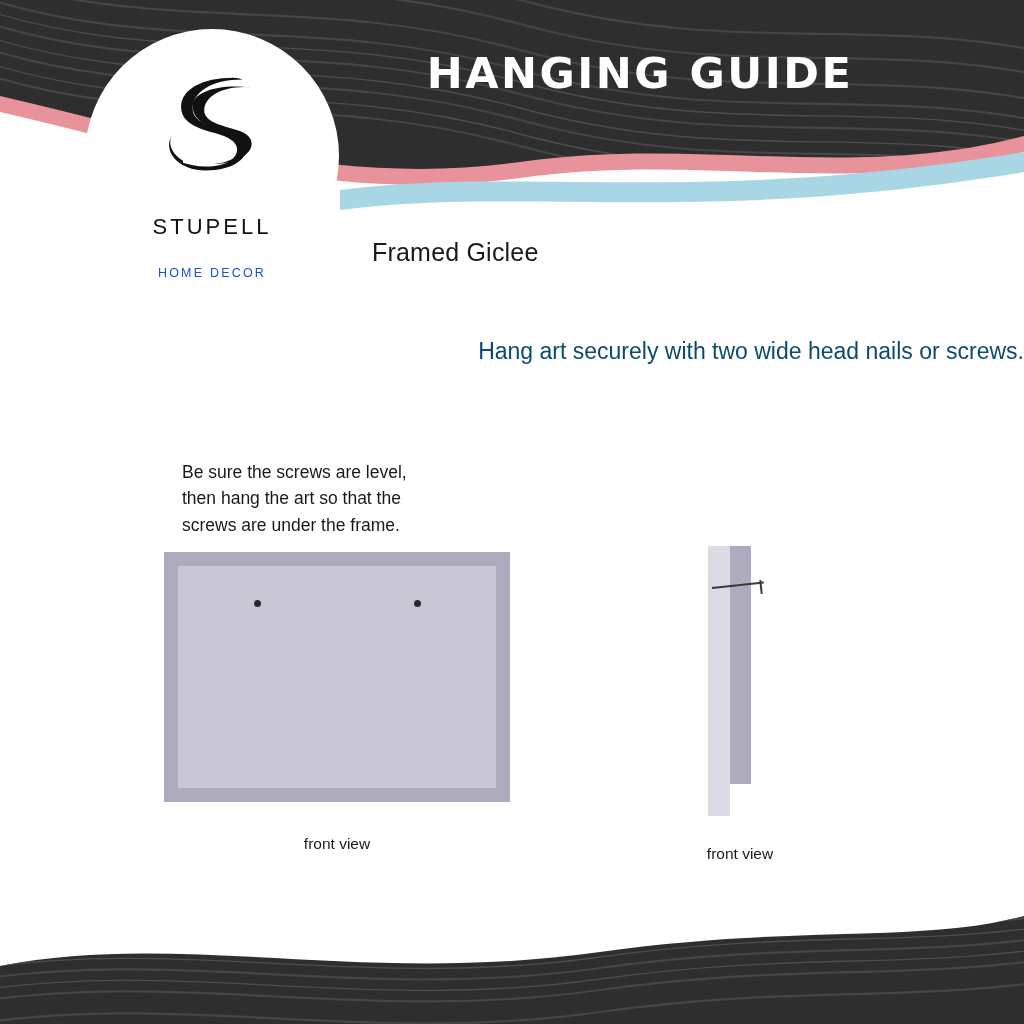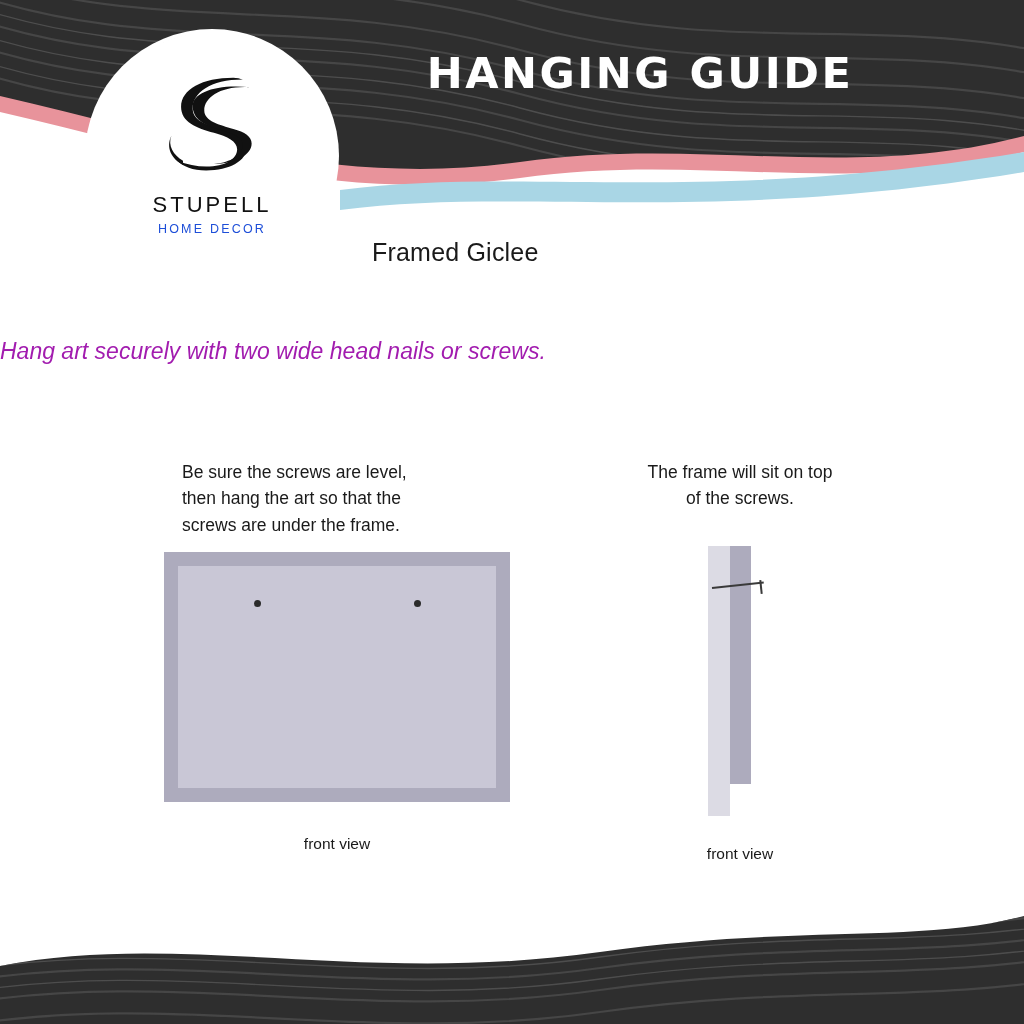--- a/index.html
+++ b/index.html
@@ -43,21 +43,21 @@
   .logo-badge {
     position: absolute;
     left: 88px; top: 32px;
     width: 248px; height: 248px;
     border-radius: 50%;
     background: #ffffff;
     box-shadow: 0 0 0 3px #ffffff;
     display: flex;
     flex-direction: column;
     align-items: center;
-    justify-content: flex-start;
+    justify-content: space-between;
     padding-top: 36px;
   }
   .logo-mark { width: 116px; height: 116px; }
   .logo-name {
     margin-top: 8px;
     font-size: 22px;
     letter-spacing: 3px;
     color: #111;
     font-family: "Liberation Sans", sans-serif;
   }
@@ -75,24 +75,23 @@
     font-size: 25px;
     color: #1a1a1a;
     letter-spacing: 0.2px;
   }
 
   
   .main-instruction {
     position: absolute;
     left: 0; top: 338px;
     width: 1024px;
-    text-align: left;
+    text-align: right;
     font-size: 23px;
-    color: #a21caf;
-    font-style: italic;
+    color: #0c4a6e;
   }
 
   
   .col {
     position: absolute;
     top: 440px;
   }
   .col-left { left: 140px; width: 380px; }
   .col-right { left: 560px; width: 360px; }
 
@@ -248,24 +247,20 @@
   </div>
 
   <div class="front-view">
     <div class="front-view-inner">
       <div class="screw-dot left"></div>
       <div class="screw-dot right"></div>
     </div>
   </div>
   <div class="view-label label-front">front view</div>
 
-  <div class="col col-right">
-    <div class="col-caption" style="white-space: pre-line;">The frame will sit on top
-of the screws.</div>
-  </div>
 
   <div class="side-view">
     <div class="wall-strip"></div>
     <div class="frame-strip"></div>
     <div class="nail"></div>
     <div class="nail-head"></div>
   </div>
   <div class="view-label label-side">front view</div>
 
   <svg class="banner-svg bottom-banner" viewBox="0 0 1024 130" preserveAspectRatio="none">

